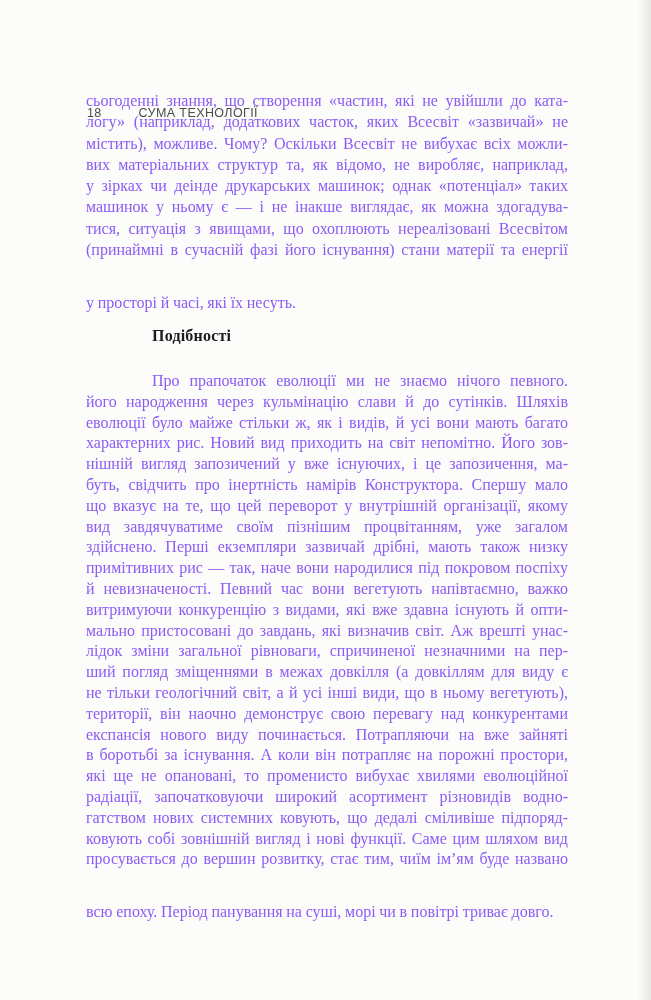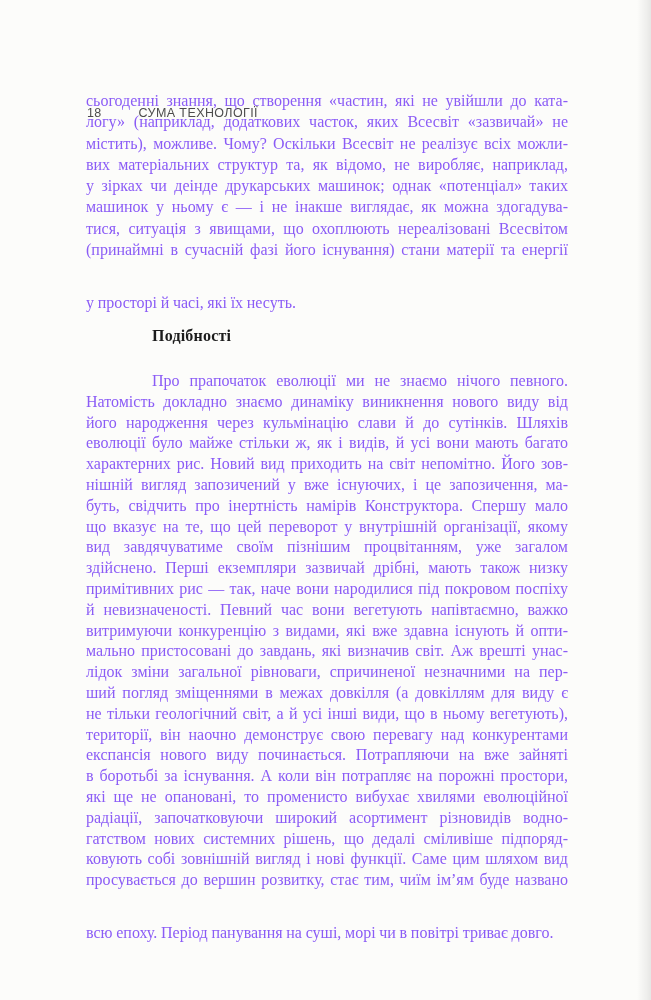--- a/index.html
+++ b/index.html
@@ -97,55 +97,54 @@
 <div class="page">
 
   <div class="page-header">
     <span class="page-number">18</span>
     <span class="running-title">СУМА ТЕХНОЛОГІЇ</span>
   </div>
 
   <div class="para para-1">
       <div class="tline">сьогоденні знання, що створення «частин, які не увійшли до ката-</div>
       <div class="tline">логу» (наприклад, додаткових часток, яких Всесвіт «зазвичай» не</div>
-      <div class="tline">містить), можливе. Чому? Оскільки Всесвіт не реалізує всіх можли-</div>
+      <div class="tline">містить), можливе. Чому? Оскільки Всесвіт не вибухає всіх можли-</div>
       <div class="tline">вих матеріальних структур та, як відомо, не виробляє, наприклад,</div>
       <div class="tline">у зірках чи деінде друкарських машинок; однак «потенціал» таких</div>
       <div class="tline">машинок у ньому є — і не інакше виглядає, як можна здогадува-</div>
       <div class="tline">тися, ситуація з явищами, що охоплюють нереалізовані Всесвітом</div>
       <div class="tline">(принаймні в сучасній фазі його існування) стани матерії та енергії</div>
       <div class="tline tline-last">у просторі й часі, які їх несуть.</div>
     </div>
 
   <h2 class="section-heading">Подібності</h2>
 
   <div class="para para-2 indent-first">
       <div class="tline">Про прапочаток еволюції ми не знаємо нічого певного.</div>
-      <div class="tline">Натомість докладно знаємо динаміку виникнення нового виду від</div>
       <div class="tline">його народження через кульмінацію слави й до сутінків. Шляхів</div>
       <div class="tline">еволюції було майже стільки ж, як і видів, й усі вони мають багато</div>
       <div class="tline">характерних рис. Новий вид приходить на світ непомітно. Його зов-</div>
       <div class="tline">нішній вигляд запозичений у вже існуючих, і це запозичення, ма-</div>
       <div class="tline">буть, свідчить про інертність намірів Конструктора. Спершу мало</div>
       <div class="tline">що вказує на те, що цей переворот у внутрішній організації, якому</div>
       <div class="tline">вид завдячуватиме своїм пізнішим процвітанням, уже загалом</div>
       <div class="tline">здійснено. Перші екземпляри зазвичай дрібні, мають також низку</div>
       <div class="tline">примітивних рис — так, наче вони народилися під покровом поспіху</div>
       <div class="tline">й невизначеності. Певний час вони вегетують напівтаємно, важко</div>
       <div class="tline">витримуючи конкуренцію з видами, які вже здавна існують й опти-</div>
       <div class="tline">мально пристосовані до завдань, які визначив світ. Аж врешті унас-</div>
       <div class="tline">лідок зміни загальної рівноваги, спричиненої незначними на пер-</div>
       <div class="tline">ший погляд зміщеннями в межах довкілля (а довкіллям для виду є</div>
       <div class="tline">не тільки геологічний світ, а й усі інші види, що в ньому вегетують),</div>
       <div class="tline">території, він наочно демонструє свою перевагу над конкурентами</div>
       <div class="tline">експансія нового виду починається. Потрапляючи на вже зайняті</div>
       <div class="tline">в боротьбі за існування. А коли він потрапляє на порожні простори,</div>
       <div class="tline">які ще не опановані, то променисто вибухає хвилями еволюційної</div>
       <div class="tline">радіації, започатковуючи широкий асортимент різновидів водно-</div>
-      <div class="tline">гатством нових системних рішень, що дедалі сміливіше підпоряд-</div>
+      <div class="tline">гатством нових системних ковують, що дедалі сміливіше підпоряд-</div>
       <div class="tline">ковують собі зовнішній вигляд і нові функції. Саме цим шляхом вид</div>
       <div class="tline">просувається до вершин розвитку, стає тим, чиїм ім’ям буде названо</div>
       <div class="tline tline-last">всю епоху. Період панування на суші, морі чи в повітрі триває довго.</div>
     </div>
 
   <div class="edge-shadow"></div>
 
 </div>
 
 </body></html>

